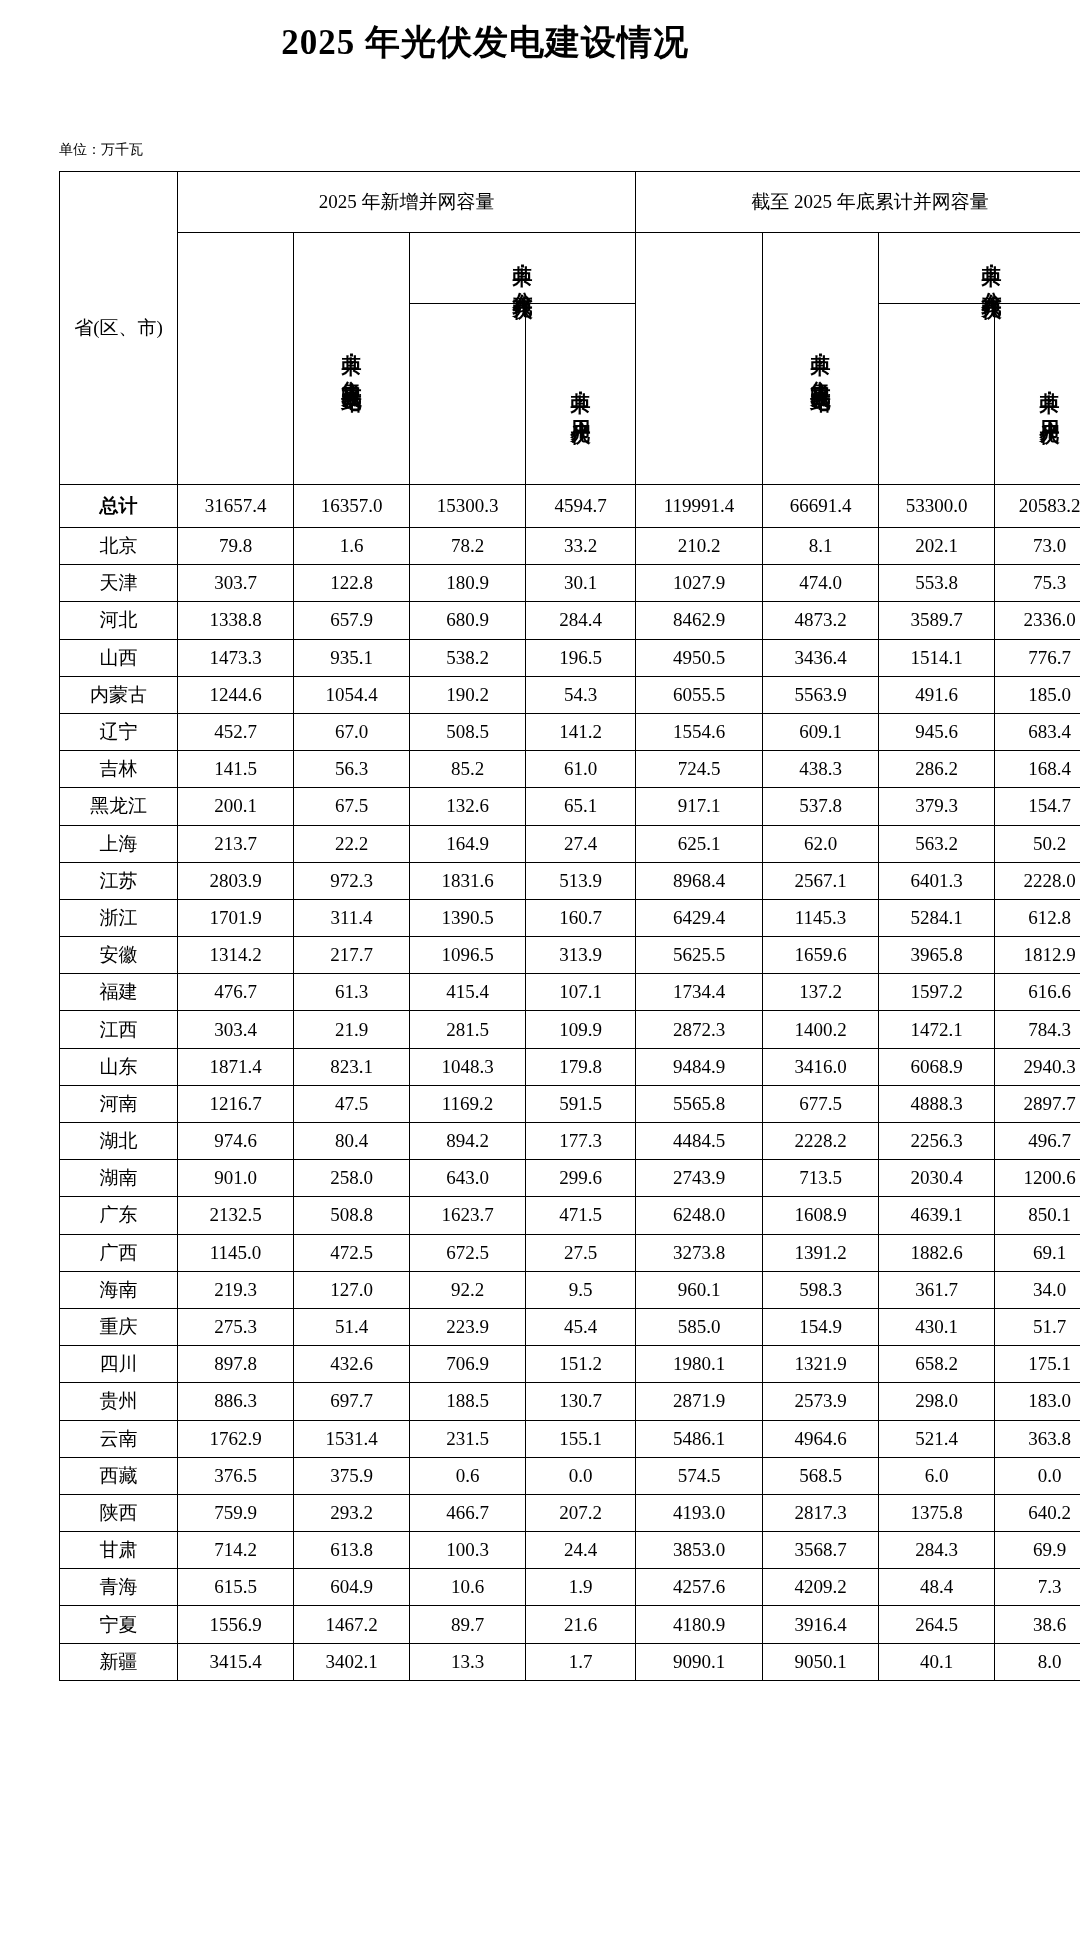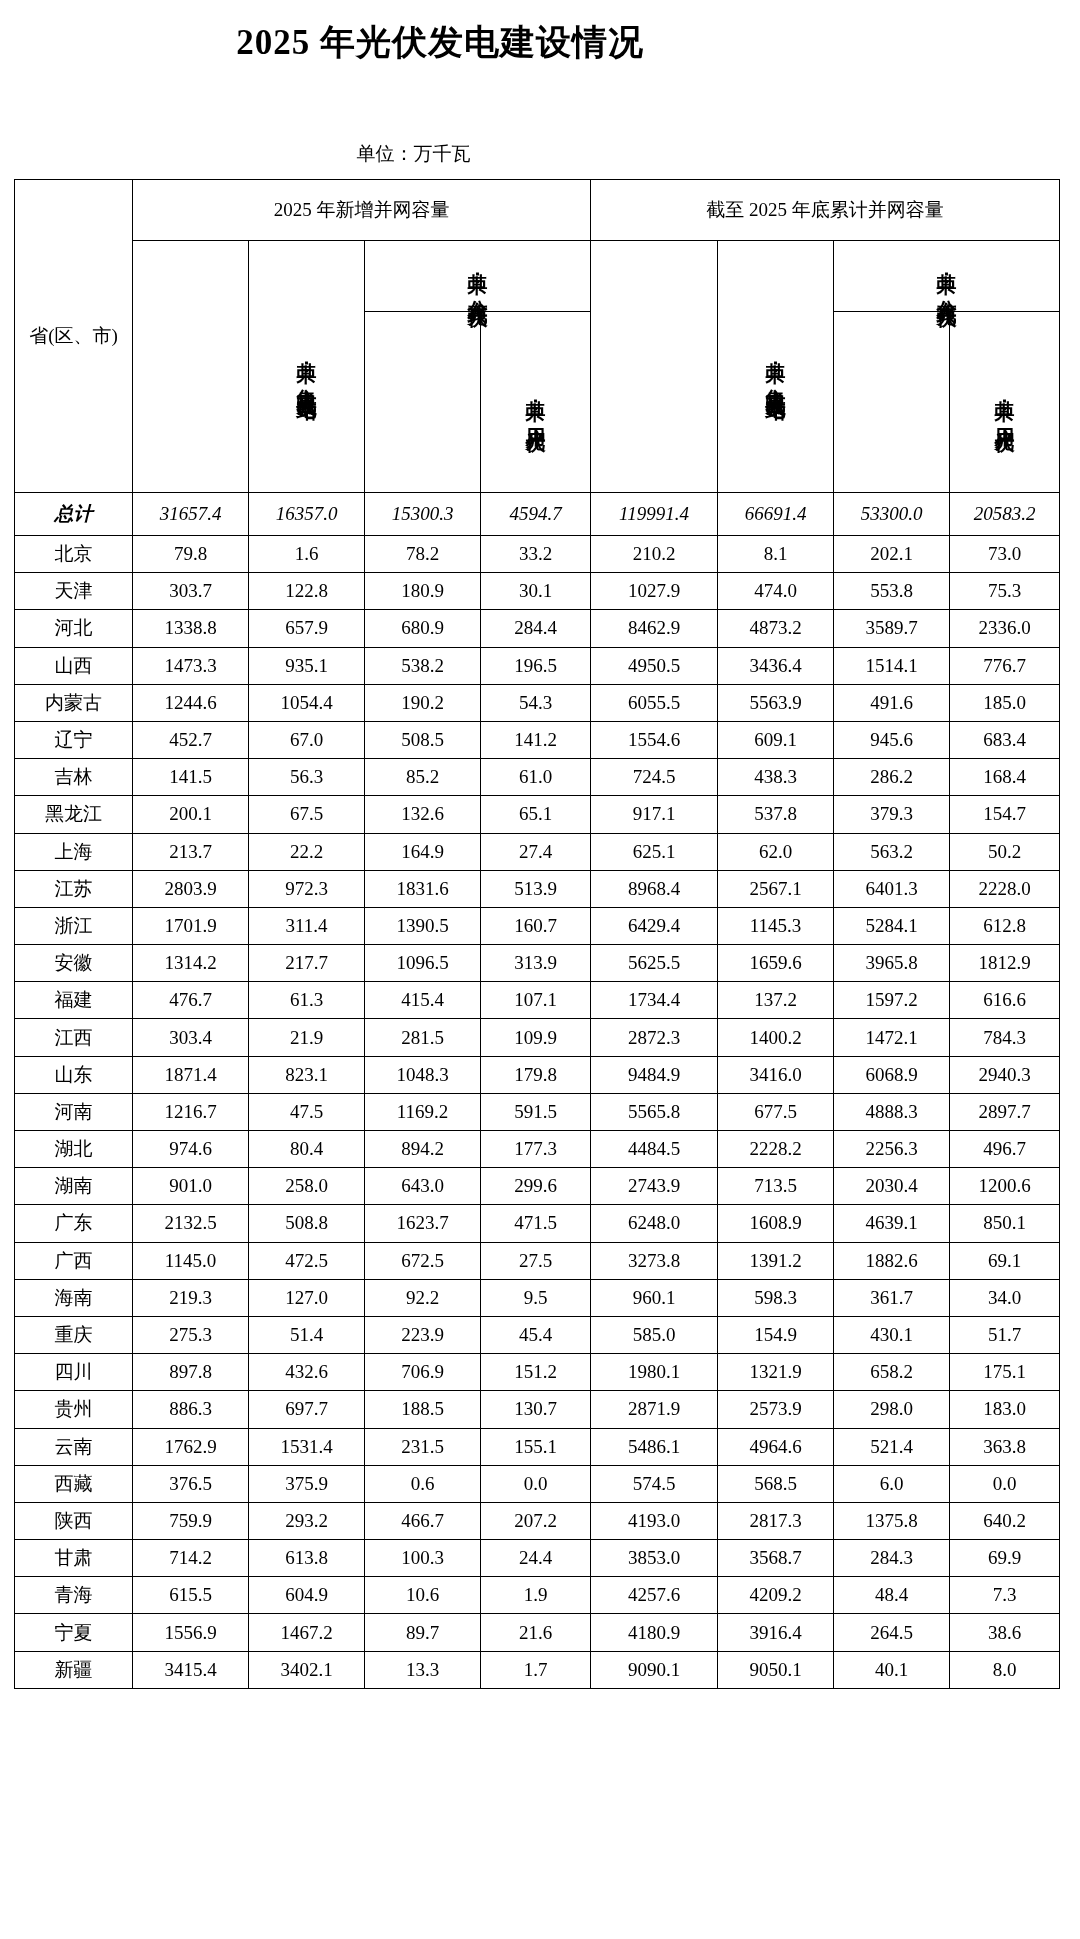--- a/index.html
+++ b/index.html
@@ -11,34 +11,35 @@
     width: 1080px;
     height: 1939px;
     font-family: "Liberation Serif", "DejaVu Serif", serif;
     color: #000000;
     position: relative;
   }
   .page {
     width: 880px;
     box-sizing: border-box;
     padding: 0 14px;
+    margin-left: 45px;
   }
   .doc-title {
     text-align: center;
     font-size: 35px;
     font-weight: 700;
     letter-spacing: 1px;
     margin-top: 18px;
     margin-bottom: 0;
     line-height: 1.4;
     font-family: "Liberation Serif", "DejaVu Serif", serif;
   }
   .unit-line {
-    text-align: center;
-    font-size: 19px;
+    text-align: left;
+    font-size: 14px;
     margin-top: 74px;
     margin-right: 53px;
     margin-bottom: 12px;
     font-family: "Liberation Serif", "DejaVu Serif", serif;
   }
   table.main {
     border-collapse: collapse;
     width: 1045px;
     margin: 0 auto;
     table-layout: fixed;
@@ -77,21 +78,20 @@
   }
   .hdr-sub-h {
     font-size: 20px;
     font-weight: 700;
     height: 70px;
   }
   .row-total td {
     font-weight: 700;
     font-size: 20px;
     height: 42px;
-    font-style: italic;
   }
   .row-total td.prov {
     font-weight: 700;
   }
   tbody tr td {
     height: 36.2px;
   }
   td.prov {
     font-size: 19px;
   }

